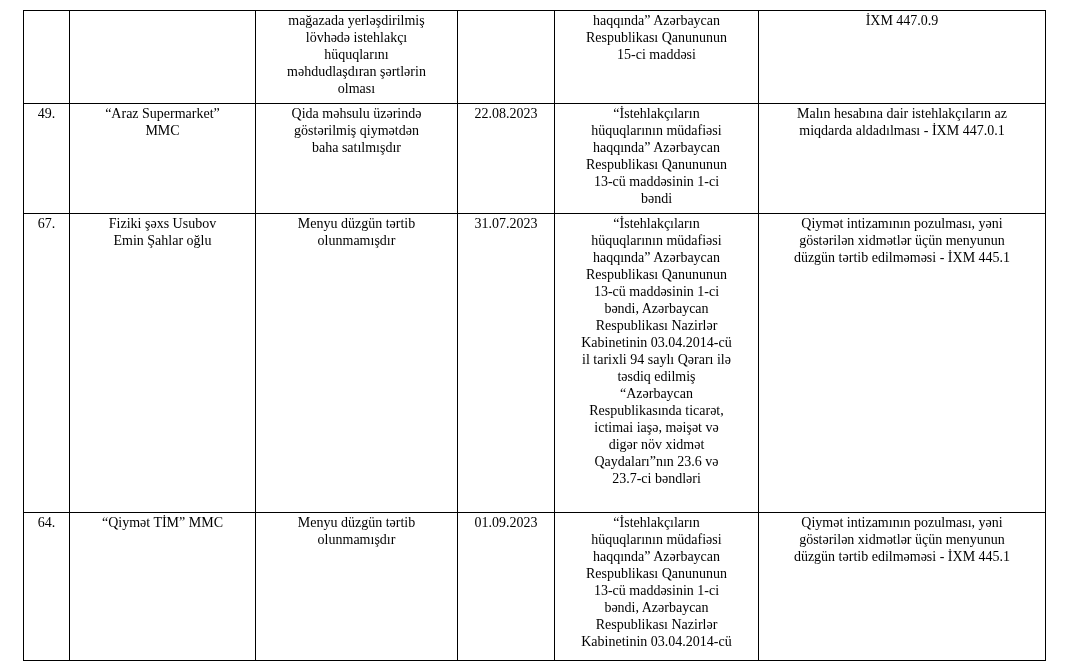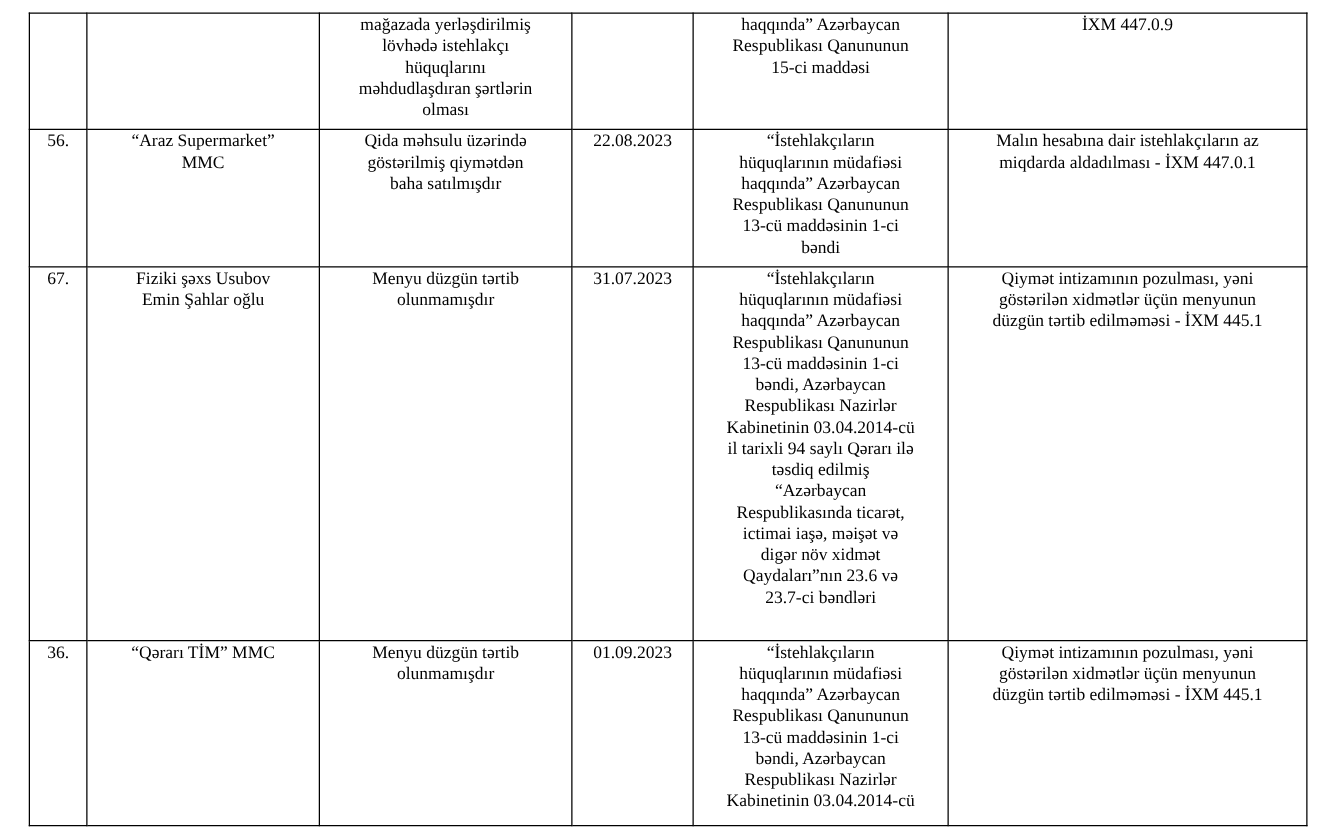--- a/index.html
+++ b/index.html
@@ -71,21 +71,21 @@
 hüquqlarını
 məhdudlaşdıran şərtlərin
 olması</td>
         <td class="cell-date"></td>
         <td>haqqında” Azərbaycan
 Respublikası Qanununun
 15-ci maddəsi</td>
         <td>İXM 447.0.9</td>
       </tr>
       <tr class="r1">
-        <td class="cell-number">56.</td>
+        <td class="cell-number">49.</td>
         <td>“Araz Supermarket”
 MMC</td>
         <td>Qida məhsulu üzərində
 göstərilmiş qiymətdən
 baha satılmışdır</td>
         <td class="cell-date">22.08.2023</td>
         <td>“İstehlakçıların
 hüquqlarının müdafiəsi
 haqqında” Azərbaycan
 Respublikası Qanununun
@@ -115,22 +115,22 @@
 Respublikasında ticarət,
 ictimai iaşə, məişət və
 digər növ xidmət
 Qaydaları”nın 23.6 və
 23.7-ci bəndləri</td>
         <td>Qiymət intizamının pozulması, yəni
 göstərilən xidmətlər üçün menyunun
 düzgün tərtib edilməməsi - İXM 445.1</td>
       </tr>
       <tr class="r3">
-        <td class="cell-number">36.</td>
-        <td>“Qərarı TİM” MMC</td>
+        <td class="cell-number">64.</td>
+        <td>“Qiymət TİM” MMC</td>
         <td>Menyu düzgün tərtib
 olunmamışdır</td>
         <td class="cell-date">01.09.2023</td>
         <td>“İstehlakçıların
 hüquqlarının müdafiəsi
 haqqında” Azərbaycan
 Respublikası Qanununun
 13-cü maddəsinin 1-ci
 bəndi, Azərbaycan
 Respublikası Nazirlər

